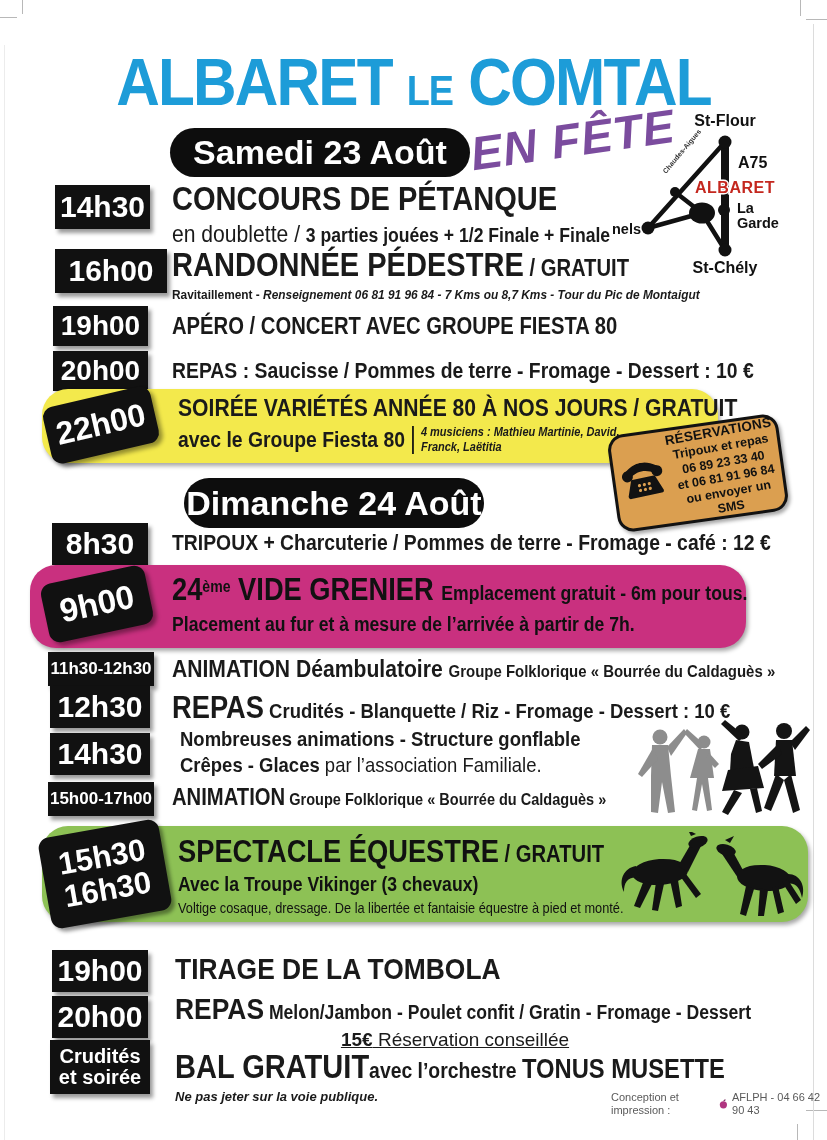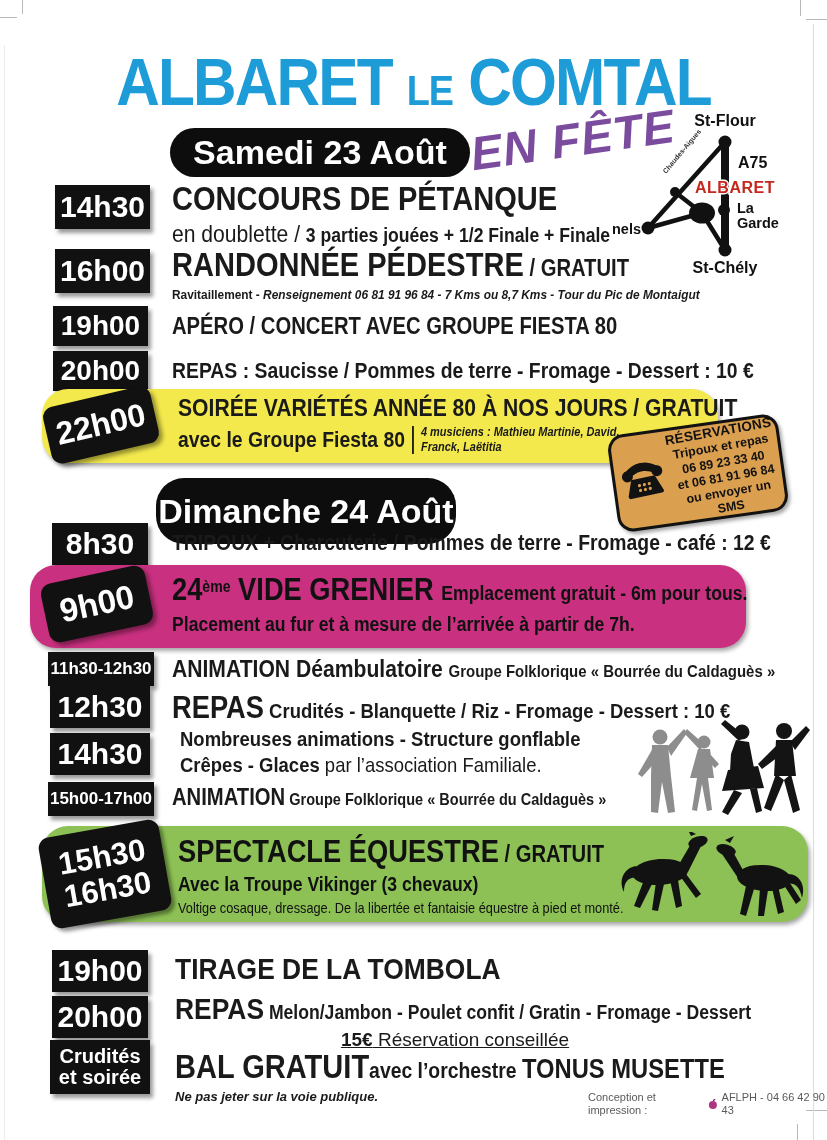--- a/index.html
+++ b/index.html
@@ -109,21 +109,21 @@
   <div class="abs tag" style="left:55px;top:185px;width:95px;height:44px;font-size:30px;">
     <span>14h30</span>
   </div>
   <div class="ev" style="left:172px;top:180px;">
     <div class="cond b" style="font-size:33px;">CONCOURS DE PÉTANQUE</div>
     <div class="cond" style="font-size:24px;margin-top:2px;">
       <span>en doublette / </span><span class="b" style="font-size:20px;">3 parties jouées + 1/2 Finale + Finale</span>
     </div>
   </div>
 
-  <div class="abs tag" style="left:55px;top:249px;width:95px;height:44px;font-size:30px;">
+  <div class="abs tag" style="left:55px;top:249px;width:112px;height:44px;font-size:30px;">
     <span>16h00</span>
   </div>
   <div class="ev" style="left:172px;top:246px;">
     <div class="cond b" style="font-size:33px;">
       <span>RANDONNÉE PÉDESTRE</span><span style="font-size:23px;"> / GRATUIT</span>
     </div>
     <div class="cond" style="font-size:13.5px;margin-top:3px;">
       <span class="b">Ravitaillement - </span><span class="i b">Renseignement 06 81 91 96 84 - 7 Kms ou 8,7 Kms - Tour du Pic de Montaigut</span>
     </div>
   </div>
@@ -173,21 +173,21 @@
     </svg>
     <div class="txt">
       <div class="t0">RÉSERVATIONS</div>
       <div>Tripoux et repas</div>
       <div>06 89 23 33 40</div>
       <div>et 06 81 91 96 84</div>
       <div>ou envoyer un SMS</div>
     </div>
   </div>
 
-  <div class="abs pill" style="left:156px;top:478px;width:300px;height:66px;font-size:34px;">
+  <div class="abs pill" style="left:184px;top:478px;width:300px;height:50px;font-size:34px;">
     <span>Dimanche 24 Août</span>
   </div>
 
   <div class="abs tag" style="left:52px;top:523px;width:96px;height:42px;font-size:30px;">
     <span>8h30</span>
   </div>
   <div class="ev cond b" style="left:172px;top:530px;font-size:22px;">TRIPOUX + Charcuterie / Pommes de terre - Fromage - café : 12 €</div>
 
   <div class="abs banner p-banner" style="left:30px;top:565px;width:716px;height:83px;"></div>
   <div class="abs tag rot" style="left:44px;top:574px;width:106px;height:60px;font-size:33px;transform:rotate(-12deg);">
@@ -318,21 +318,21 @@
 
   <div class="abs tag" style="left:50px;top:1040px;width:100px;height:54px;font-size:20px;">
     <span>Crudités</span>
     <span>et soirée</span>
   </div>
   <div class="ev cond" style="left:175px;top:1048px;">
     <span class="b" style="font-size:33px;">BAL GRATUIT</span><span class="b" style="font-size:22px;">avec l’orchestre </span><span class="b" style="font-size:27px;">TONUS MUSETTE</span>
   </div>
 
   <div class="ev i b" style="left:175px;top:1090px;font-size:13px;">Ne pas jeter sur la voie publique.</div>
-  <div class="ev footer-right" style="left:588px;top:1091px;">
+  <div class="ev footer-right" style="left:611px;top:1091px;">
     <span>Conception et impression :</span>
     <svg width="11" height="12" viewBox="0 0 11 12">
       <circle cx="5.5" cy="7" r="4.5" fill="#b03580"></circle>
       <path d="M5.5,2.5 C5.5,0.5 7.5,0 8.5,0.5 C8,2 7,3 5.5,2.5 Z" fill="#7a2c5e"></path>
     </svg>
     <span>AFLPH - 04 66 42 90 43</span>
   </div>
 
 </div>
 

